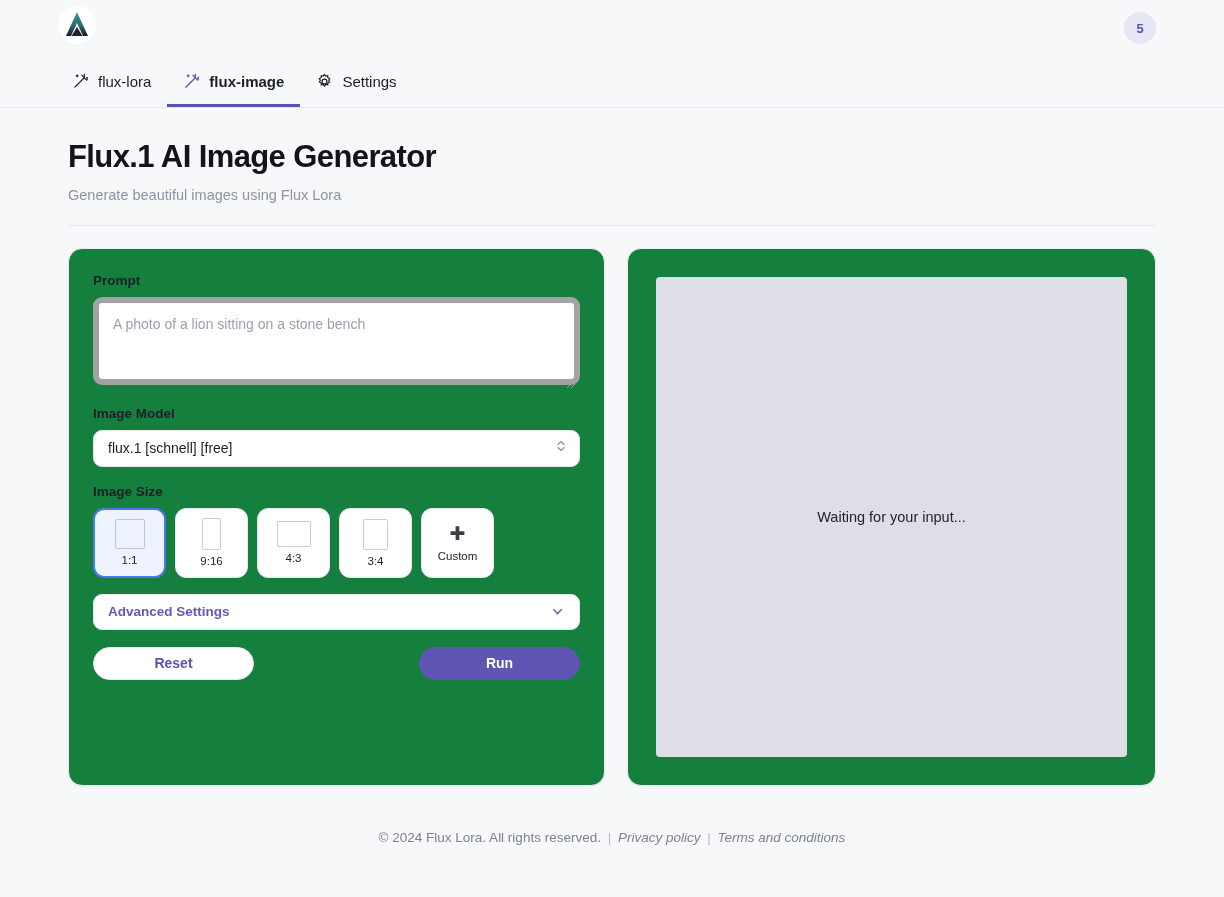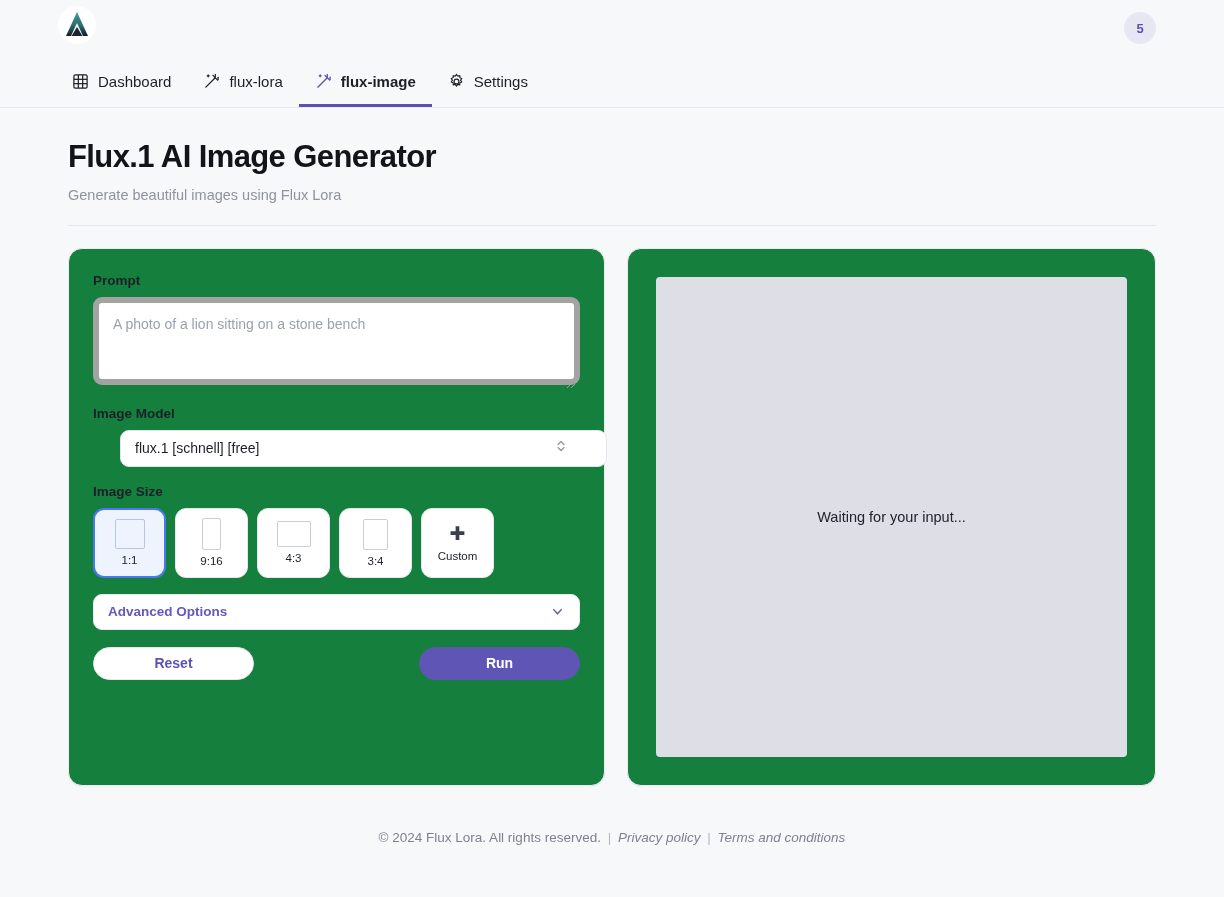--- a/index.html
+++ b/index.html
@@ -170,21 +170,20 @@
     height: 37px;
     border: 1px solid #e4e6ee;
     border-radius: 9px;
     padding: 0 34px 0 14px;
     font-family: "Liberation Sans", sans-serif;
     font-size: 14px;
     color: #1b1f27;
     background: #fff;
     appearance: none;
     outline: none;
-    margin-left: 27px;
   }
   .select-chev {
     position: absolute;
     right: 13px;
     top: 50%;
     transform: translateY(-50%);
     pointer-events: none;
     color: #8f95a3;
   }
 
@@ -335,32 +334,20 @@
       </svg>
     </span>
   </div>
 
   <div class="badge">
     <span>5</span>
   </div>
 
   <div class="nav">
 
-    <div class="nav-item">
-      <span class="nav-icon">
-        <svg width="17" height="17" viewBox="0 0 18 18" fill="none" stroke="#1b1f27" stroke-width="1.3">
-          <rect x="2" y="2" width="14" height="14" rx="1.5"></rect>
-          <line x1="2" y1="6.7" x2="16" y2="6.7"></line>
-          <line x1="2" y1="11.3" x2="16" y2="11.3"></line>
-          <line x1="6.7" y1="2" x2="6.7" y2="16"></line>
-          <line x1="11.3" y1="2" x2="11.3" y2="16"></line>
-        </svg>
-      </span>
-      <span>Dashboard</span>
-    </div>
 
     <div class="nav-item">
       <span class="nav-icon">
         <svg width="17" height="17" viewBox="0 0 18 18" fill="none" stroke="#1b1f27" stroke-width="1.3" stroke-linecap="round">
           <line x1="3" y1="15" x2="13" y2="5"></line>
           <line x1="10.5" y1="2.5" x2="15.5" y2="7.5"></line>
           <line x1="13" y1="1.5" x2="13" y2="4"></line>
           <line x1="16" y1="4.5" x2="16" y2="7"></line>
           <line x1="4.5" y1="3" x2="6.5" y2="3"></line>
           <line x1="5.5" y1="2" x2="5.5" y2="4"></line>
@@ -457,21 +444,21 @@
 
         <div class="size-opt">
           <span class="plus-glyph">✚</span>
           <span class="size-label">Custom</span>
         </div>
 
       </div>
     </div>
 
     <div class="adv-toggle">
-      <span class="adv-label">Advanced Options</span>
+      <span class="adv-label">Advanced Settings</span>
       <span class="adv-chev">
         <svg width="15" height="15" viewBox="0 0 16 16" fill="none" stroke="#6159bb" stroke-width="1.6" stroke-linecap="round" stroke-linejoin="round">
           <polyline points="4,6 8,10.5 12,6"></polyline>
         </svg>
       </span>
     </div>
 
     <div class="actions">
       <button class="btn btn-reset">Reset</button>
       <button class="btn btn-run">Run</button>

